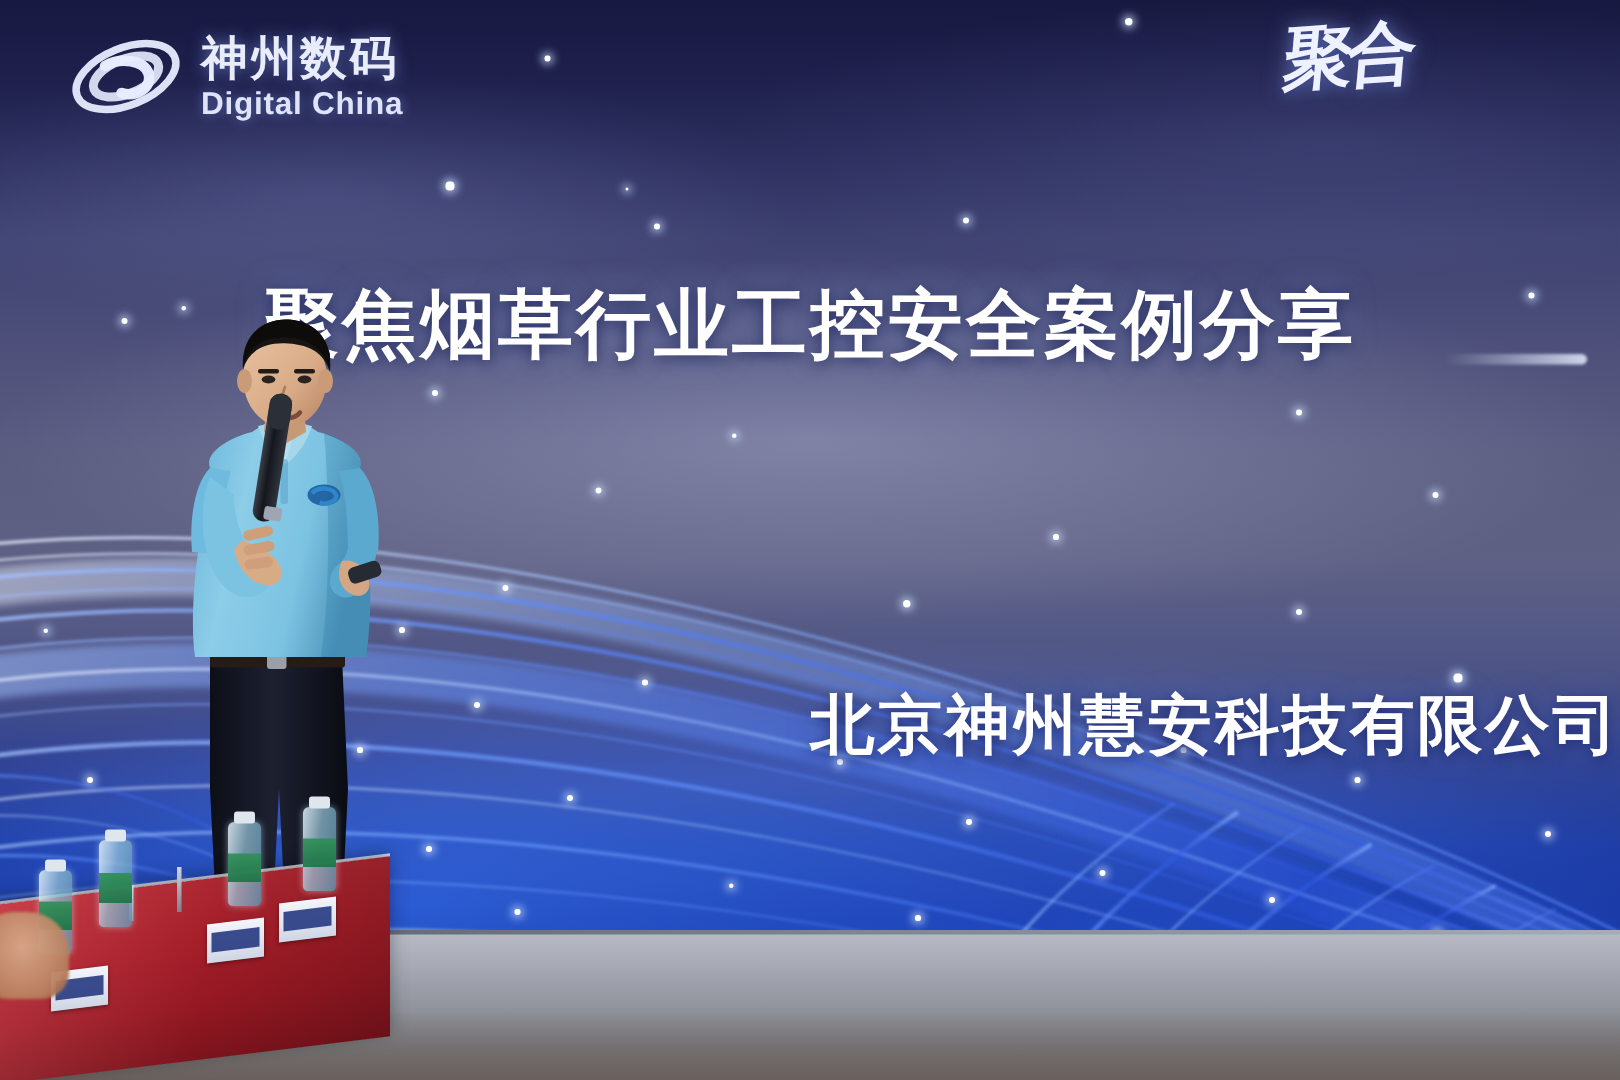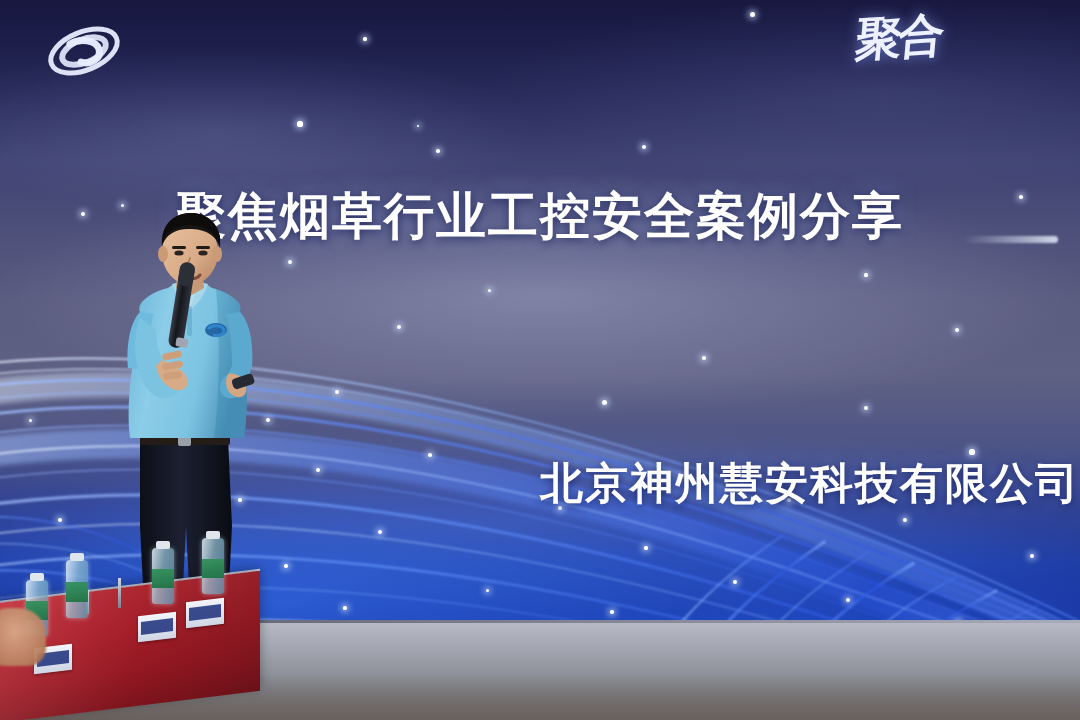--- a/index.html
+++ b/index.html
@@ -329,20 +329,24 @@
     <div class="logo-dc">
       <span class="mark">
         <svg viewBox="0 0 80 66">
           <g fill="none" stroke="#e8ecff" stroke-linecap="round">
             <ellipse cx="40" cy="33" rx="35" ry="19" transform="rotate(-22 40 33)" stroke-width="5" opacity=".95"></ellipse>
             <ellipse cx="40" cy="33" rx="23" ry="11.5" transform="rotate(-22 40 33)" stroke-width="6" opacity=".9"></ellipse>
             <path d="M26 26 C36 20 52 22 55 31 C58 41 46 47 37 44" stroke-width="7" opacity=".98"></path>
           </g>
         </svg>
       </span>
+      <span class="words">
+        <span class="cn">神州数码</span>
+        <span class="en">Digital China</span>
+      </span>
     </div>
 
     <div class="logo-juhe">
       <span class="calli">聚合</span>
     </div>
 
     <div class="slide-title">聚焦烟草行业工控安全案例分享</div>
     <div class="slide-company">北京神州慧安科技有限公司</div>
 
     <div class="streak-a"></div>

